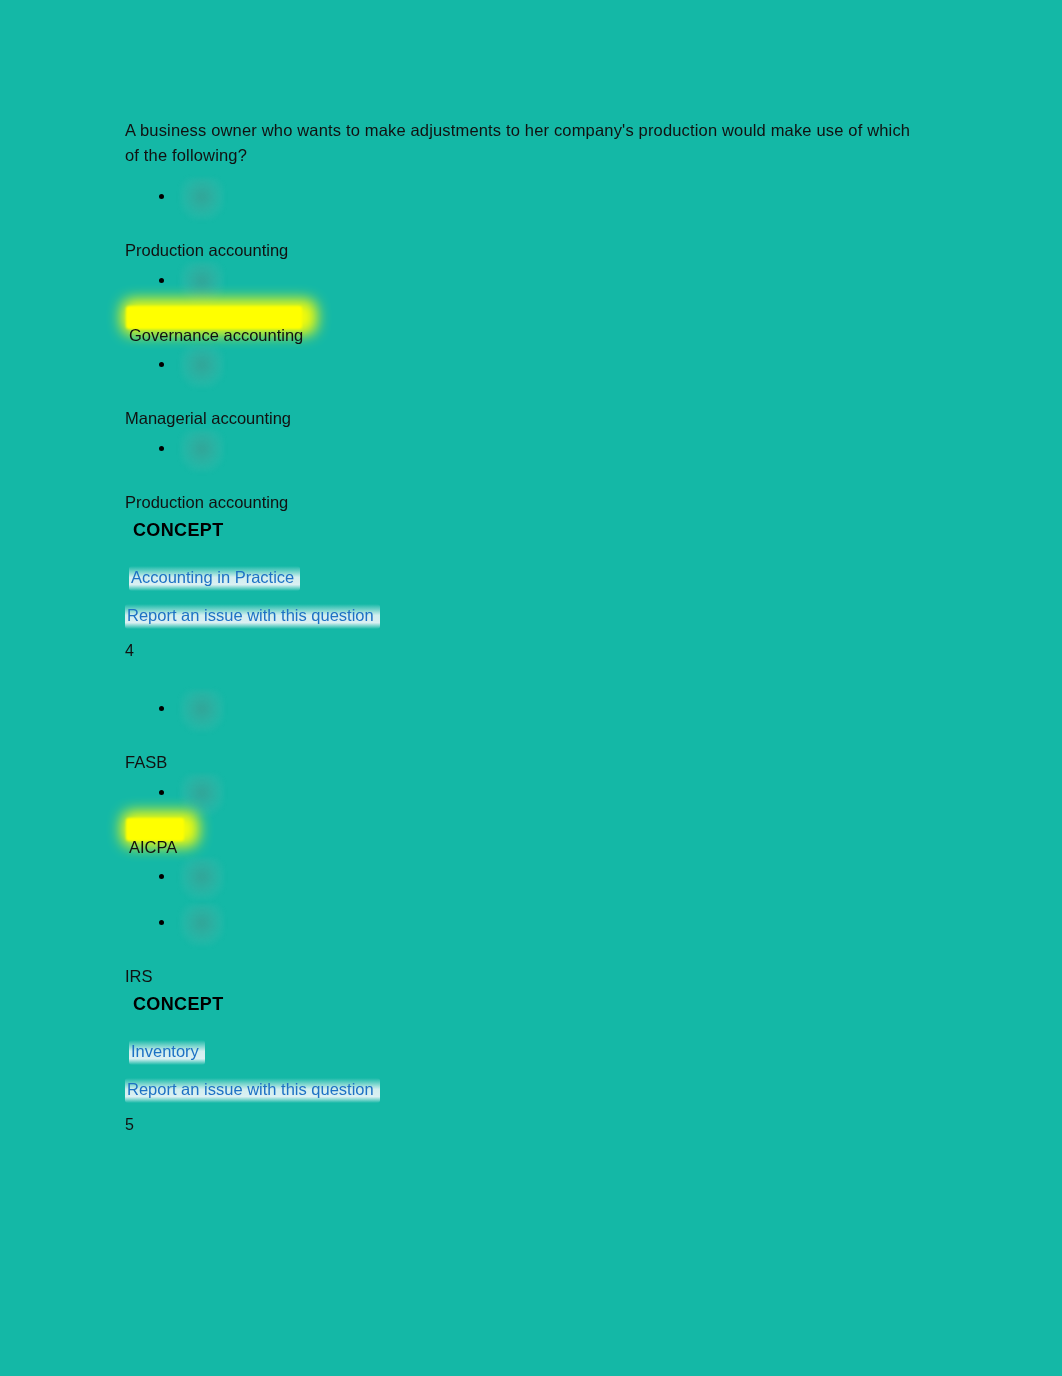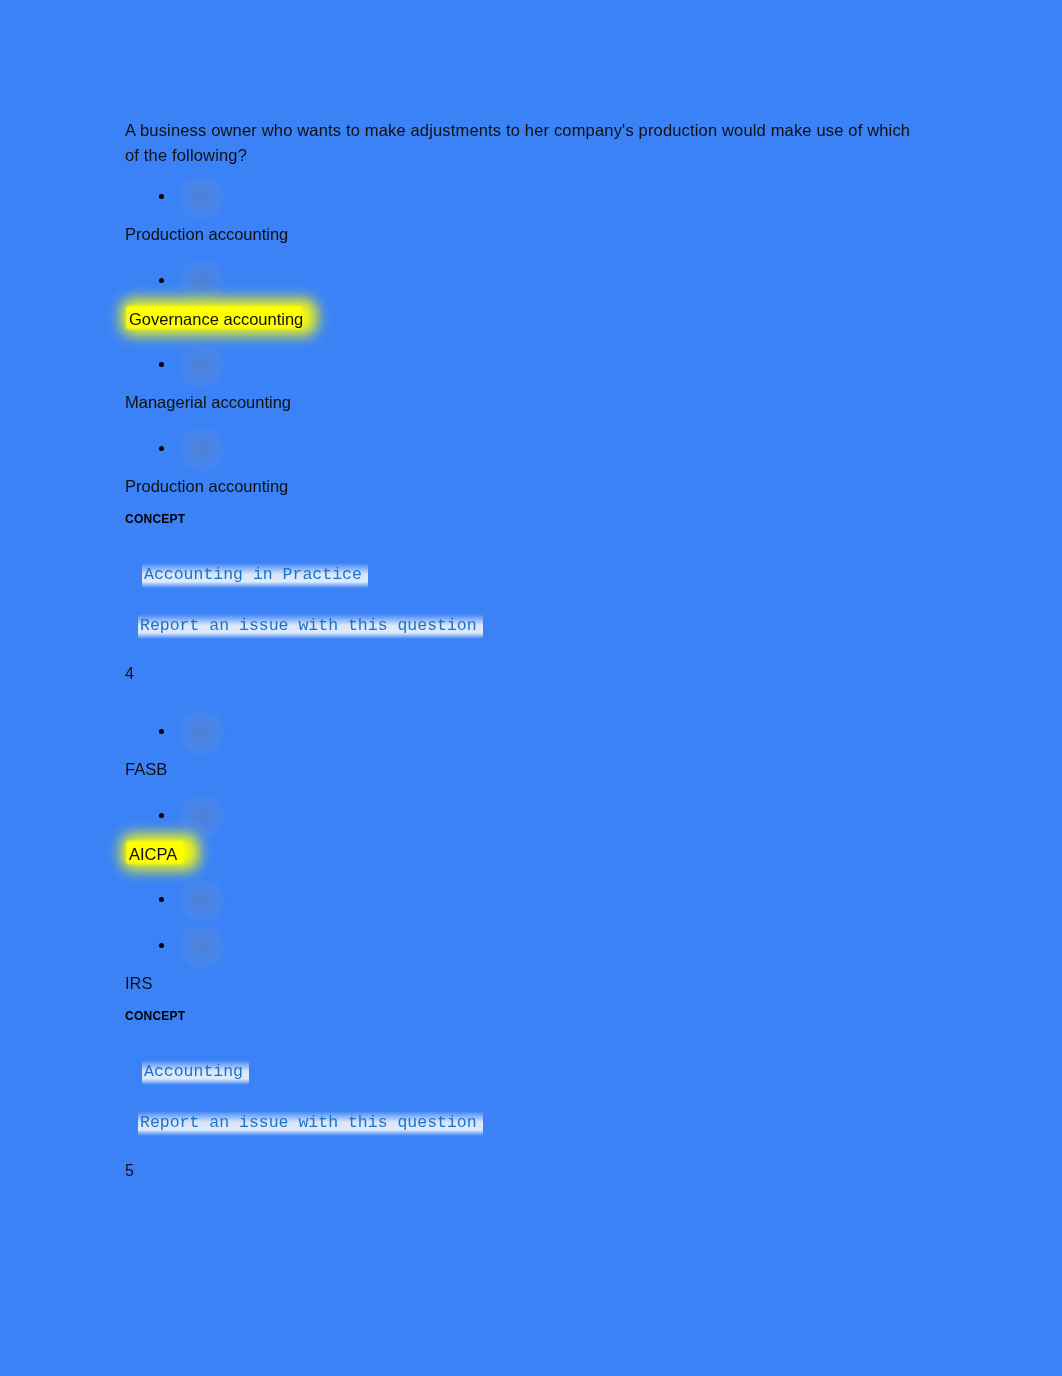--- a/index.html
+++ b/index.html
@@ -15,21 +15,21 @@
     position: relative;
     overflow: hidden;
   }
 
   .page {
     position: absolute;
     left: 0;
     top: 0;
     width: 1062px;
     height: 1376px;
-    background: #3b82f6;
+    background: #14b8a6;
   }
 
   .content {
     position: absolute;
     left: 125px;
     top: 118px;
     width: 790px;
   }
 
   .q-text {
@@ -75,20 +75,21 @@
     color: #111111;
     margin: 0;
     height: 38px;
     display: block;
     position: relative;
   }
   .opt-label .txt {
     display: inline-block;
     position: relative;
     z-index: 2;
+    margin-top: 16px;
   }
   .opt-label.hl .txt {
     padding: 1px 4px 2px 4px;
   }
   .opt-label.hl .glow {
     position: absolute;
     left: -4px;
     top: -7px;
     right: auto;
     width: calc(100% + 16px);
@@ -104,32 +105,31 @@
     left: 1px;
     top: 0px;
     height: 23px;
     background: #ffff00;
     border-radius: 3px;
     z-index: 1;
     filter: blur(1.2px);
   }
 
   .concept-head {
-    font-size: 12px;
+    font-size: 18px;
     font-weight: bold;
     color: #000000;
-    margin: 0;
+    margin: 8px;
     height: 38px;
     letter-spacing: 0.02em;
   }
 
   .link-row {
     height: 38px;
-    margin: 13px;
-    font-family: Liberation Mono, monospace;
+    margin: 0;
   }
   .doc-link {
     font-size: 16.5px;
     color: #1d71c4;
     text-decoration: none;
     display: inline-block;
     background: linear-gradient(to bottom,
                 rgba(245,249,252,0) 0%,
                 rgba(243,248,252,0.85) 45%,
                 rgba(240,246,251,0.9) 75%,
@@ -234,21 +234,21 @@
       <span class="opt-bullet"></span>
       <span class="opt-img-ph"></span>
     </div>
     <div class="opt-label">
       <span class="txt">IRS</span>
     </div>
 
     <div class="concept-head">CONCEPT</div>
 
     <div class="link-row">
-      <a class="doc-link indent" href="#">Accounting</a>
+      <a class="doc-link indent" href="#">Inventory</a>
     </div>
 
     <div class="link-row">
       <a class="doc-link" href="#">Report an issue with this question</a>
     </div>
 
     <div class="qnum">5</div>
 
   </div>
 </div>

